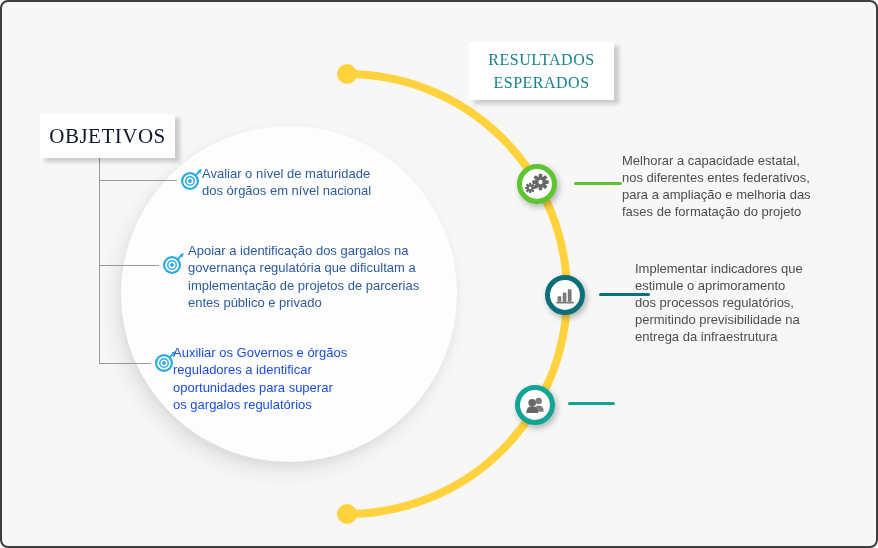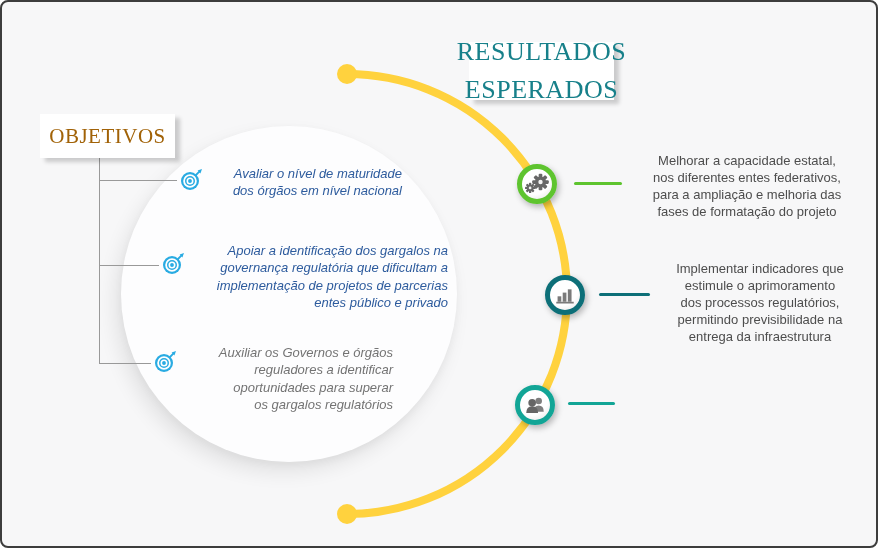--- a/index.html
+++ b/index.html
@@ -26,32 +26,32 @@
   .title-box {
     background:#ffffff;
     box-shadow:5px 4px 4px rgba(0,0,0,0.18);
     display:flex; flex-direction:column; align-items:center; justify-content:center;
     font-family:"Liberation Serif", serif;
     text-align:center;
   }
   .objectives-box { left:38px; top:112px; width:135px; height:44px;
     font-size:21px; letter-spacing:0.5px; }
   .results-box { left:467px; top:40px; width:145px; height:58px;
-    font-size:26px; line-height:1.45; letter-spacing:0.5px; }
+    font-size:16px; line-height:1.45; letter-spacing:0.5px; }
 
   
   .gray-line { background:#999999; }
   .vline { left:97px; top:156px; width:1px; height:205px; }
   .hline1 { left:97px; top:178px; width:78px; height:1px; }
   .hline2 { left:97px; top:263px; width:60px; height:1px; }
   .hline3 { left:97px; top:361px; width:52px; height:1px; }
 
   
   .obj-text {
-    font-size:13px; line-height:1.34; text-align:right;font-style:italic;
+    font-size:13px; line-height:1.34; text-align:left;
   }
   .obj1 { left:200px; top:163px; width:200px; }
   .obj2 { left:186px; top:240px; width:260px; }
   .obj3 { left:171px; top:342px; width:220px; }
 
   .target-svg { width:26px; height:26px; }
   .t1 { left:175px; top:166px; }
   .t2 { left:157px; top:250px; }
   .t3 { left:149px; top:348px; }
 
@@ -70,21 +70,21 @@
   .b2 { left:543px; top:273px; }
   .b3 { left:513px; top:383px; }
 
   
   .accent-line { height:3px; border-radius:2px; }
   .al1 { left:572px; top:180px; width:48px; }
   .al2 { left:597px; top:291px; width:51px; }
   .al3 { left:566px; top:400px; width:47px; }
 
   
-  .res-text { font-size:13px; line-height:1.3; text-align:center; }
+  .res-text { font-size:13px; line-height:1.3; }
   .res1 { left:620px; top:151px; width:250px; }
   .res2 { left:633px; top:259px; width:250px; }
   .res3 { left:620px; top:364px; width:250px; }
 </style>
 </head>
 <body>
 
 <div class="canvas">
 
   <div class="abs big-circle"></div>
@@ -94,21 +94,21 @@
     <circle cx="345" cy="72" r="10" style="fill: rgb(255, 210, 62);"></circle>
     <circle cx="345" cy="512" r="10" style="fill: rgb(255, 210, 62);"></circle>
   </svg>
 
   <div class="abs gray-line vline"></div>
   <div class="abs gray-line hline1"></div>
   <div class="abs gray-line hline2"></div>
   <div class="abs gray-line hline3"></div>
 
   <div class="abs title-box objectives-box">
-    <span style="color: #a16207;">OBJETIVOS</span>
+    <span style="color: #0f172a;">OBJETIVOS</span>
   </div>
 
   <div class="abs title-box results-box multiline">
     <span class="multiline" style="color: rgb(23, 128, 138);">RESULTADOS
 ESPERADOS</span>
   </div>
 
   <svg class="abs target-svg t1" viewBox="-13 -13 26 26" style="color: rgb(41, 171, 226);">
     <line x1="6" y1="-6" x2="9.3" y2="-9.3" stroke="currentColor" stroke-width="1.8" stroke-linecap="round"></line>
     <path d="M12 -12 L7.6 -10.4 L10.4 -7.6 Z" fill="currentColor"></path>
@@ -130,21 +130,21 @@
     <circle r="5.9" fill="none" stroke="#ffffff" stroke-width="1.8"></circle>
     <circle r="2.7" fill="none" stroke="#ffffff" stroke-width="1.6"></circle>
   </svg>
 
   <div class="abs obj-text obj1 multiline" style="color: rgb(45, 91, 157);">Avaliar o nível de maturidade
 dos órgãos em nível nacional</div>
   <div class="abs obj-text obj2 multiline" style="color: rgb(45, 91, 157);">Apoiar a identificação dos gargalos na
 governança regulatória que dificultam a
 implementação de projetos de parcerias
 entes público e privado</div>
-  <div class="abs obj-text obj3 multiline" style="color: #737373;">Auxiliar os Governos e órgãos
+  <div class="abs obj-text obj3 multiline" style="color: #1d4ed8;">Auxiliar os Governos e órgãos
 reguladores a identificar
 oportunidades para superar
 os gargalos regulatórios</div>
 
   <div class="abs badge b1" style="border-color: rgb(94, 196, 47);">
     <svg width="24" height="24" viewBox="-11 -11 22 22">
       <g fill="#676767" transform="translate(3.2,-1.8)">
         <rect x="-1.7" y="-7.6" width="3.4" height="15.2" rx="1"></rect>
         <rect x="-1.7" y="-7.6" width="3.4" height="15.2" rx="1" transform="rotate(45)"></rect>
         <rect x="-1.7" y="-7.6" width="3.4" height="15.2" rx="1" transform="rotate(90)"></rect>

